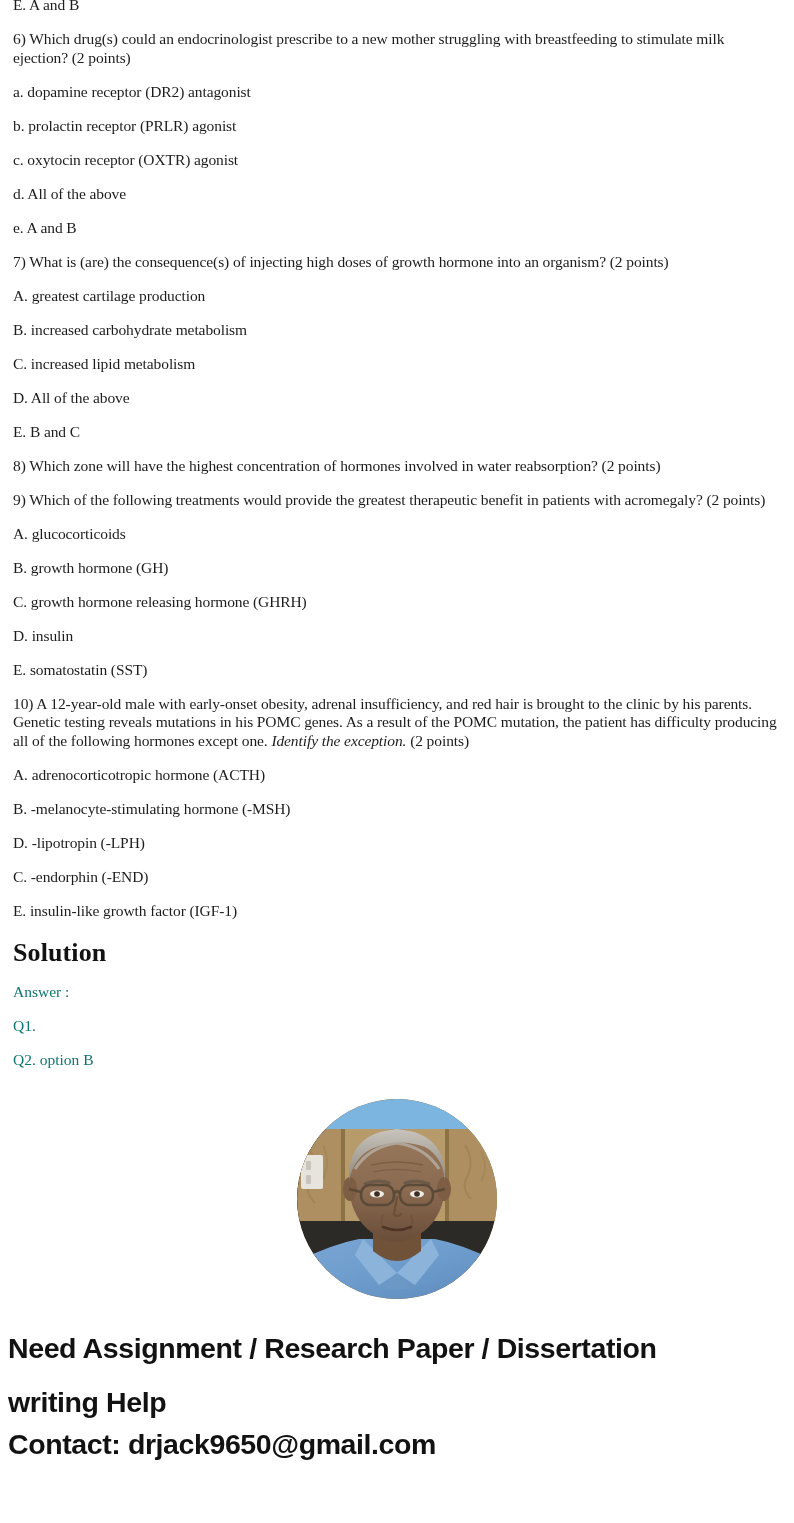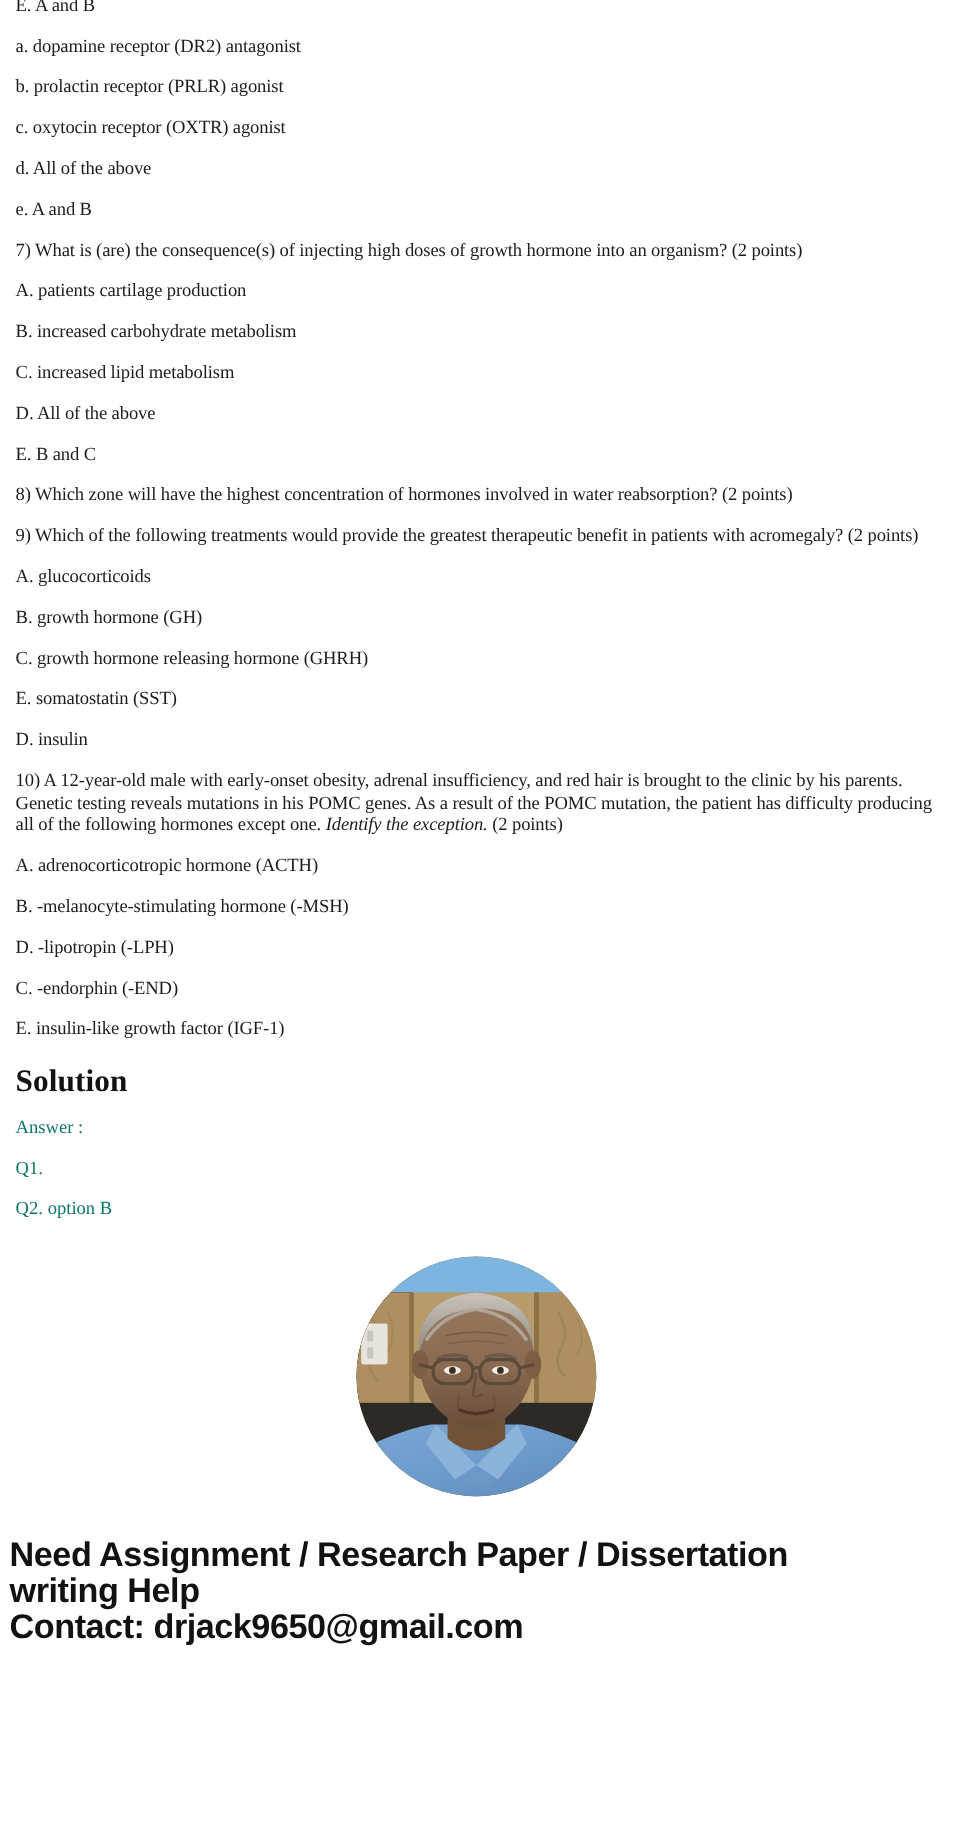--- a/index.html
+++ b/index.html
@@ -99,54 +99,56 @@
     font-size: 28.5px;
     line-height: 30px;
     letter-spacing: -0.4px;
     display: block;
   }
   .promo-line2 {
     font-size: 28.5px;
     line-height: 30px;
     letter-spacing: -0.4px;
     display: block;
+    margin-top: 24px;
   }
   .promo-line3 {
     font-size: 28.5px;
     line-height: 31px;
     letter-spacing: -0.4px;
     display: block;
-    margin-top: 0px;
+    margin-top: 12px;
   }
 </style>
 </head>
 <body>
 
 <div class="page">
 
   <div>
     <p class="qblock first">E. A and B</p>
+    <p class="qblock">6) Which drug(s) could an endocrinologist prescribe to a new mother struggling with breastfeeding to stimulate milk ejection? (2 points)</p>
     <p class="qblock">a. dopamine receptor (DR2) antagonist</p>
     <p class="qblock">b. prolactin receptor (PRLR) agonist</p>
     <p class="qblock">c. oxytocin receptor (OXTR) agonist</p>
     <p class="qblock">d. All of the above</p>
     <p class="qblock">e. A and B</p>
     <p class="qblock">7) What is (are) the consequence(s) of injecting high doses of growth hormone into an organism? (2 points)</p>
-    <p class="qblock">A. patients cartilage production</p>
+    <p class="qblock">A. greatest cartilage production</p>
     <p class="qblock">B. increased carbohydrate metabolism</p>
     <p class="qblock">C. increased lipid metabolism</p>
     <p class="qblock">D. All of the above</p>
     <p class="qblock">E. B and C</p>
     <p class="qblock">8) Which zone will have the highest concentration of hormones involved in water reabsorption? (2 points)</p>
     <p class="qblock">9) Which of the following treatments would provide the greatest therapeutic benefit in patients with acromegaly? (2 points)</p>
     <p class="qblock">A. glucocorticoids</p>
     <p class="qblock">B. growth hormone (GH)</p>
     <p class="qblock">C. growth hormone releasing hormone (GHRH)</p>
+    <p class="qblock">D. insulin</p>
     <p class="qblock">E. somatostatin (SST)</p>
-    <p class="qblock">D. insulin</p>
 
     <p class="qblock"><span>10) A 12-year-old male with early-onset obesity, adrenal insufficiency, and red hair is brought to the clinic by his parents. Genetic testing reveals mutations in his POMC genes. As a result of the POMC mutation, the patient has difficulty producing all of the following hormones except one. </span><em>Identify the exception.</em><span> (2 points)</span></p>
 
     <p class="qblock">A. adrenocorticotropic hormone (ACTH)</p>
     <p class="qblock">B. -melanocyte-stimulating hormone (-MSH)</p>
     <p class="qblock">D. -lipotropin (-LPH)</p>
     <p class="qblock">C. -endorphin (-END)</p>
     <p class="qblock">E. insulin-like growth factor (IGF-1)</p>
   </div>
 

